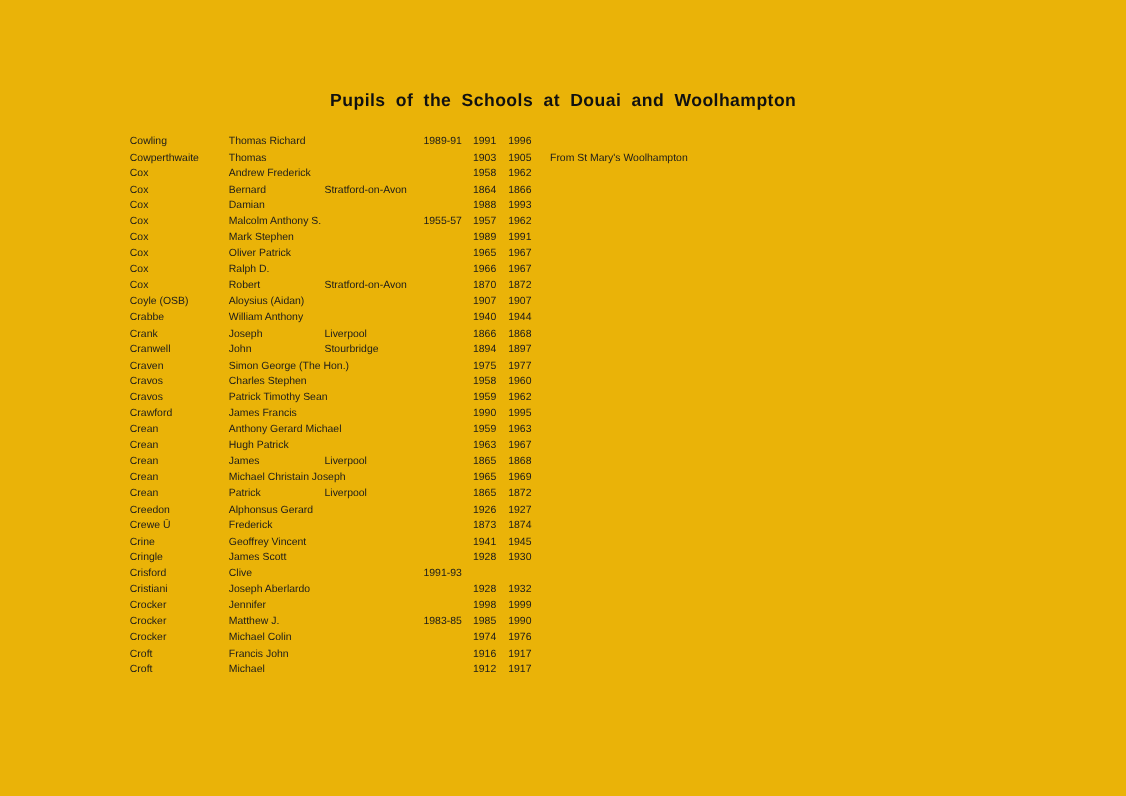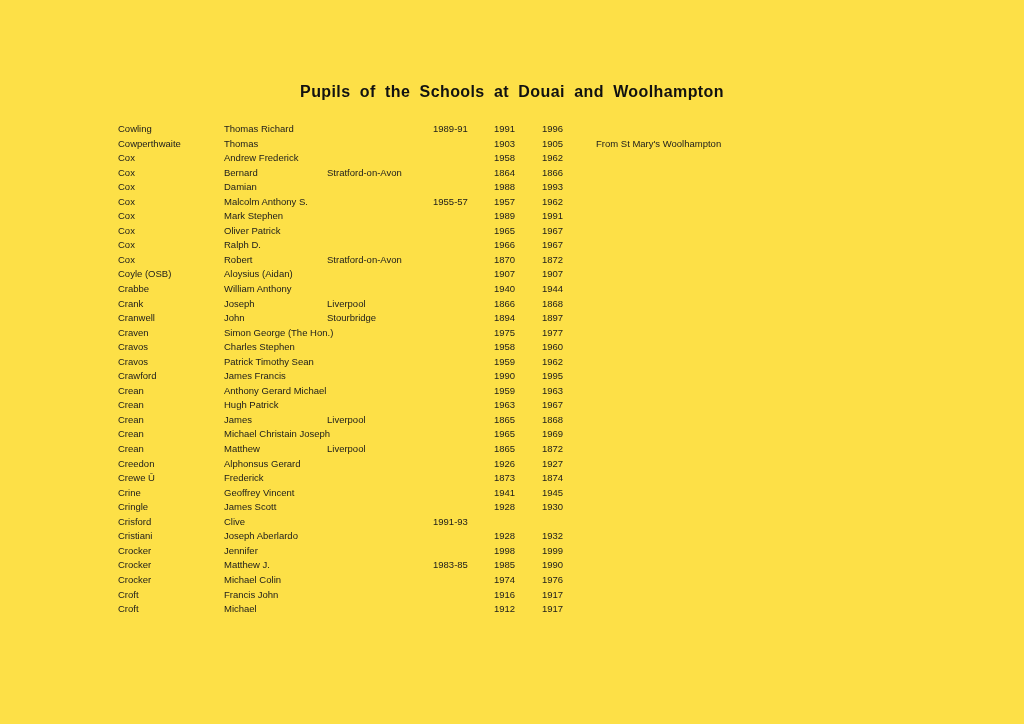--- a/index.html
+++ b/index.html
@@ -11,21 +11,21 @@
     width: 1024px;
     height: 724px;
     overflow: hidden;
     font-family: "Liberation Sans", "DejaVu Sans", sans-serif;
     color: #1b1b1b;
   }
   .page {
     position: relative;
     width: 1024px;
     height: 724px;
-    background: #fde047;
+    background: #eab308;
   }
   .doc-title {
     position: absolute;
     top: 83px;
     left: 0;
     width: 1024px;
     text-align: center;
     font-size: 16px;
     font-weight: bold;
     letter-spacing: 0.4px;
@@ -39,21 +39,20 @@
     left: 118px;
     right: 0;
   }
   .row {
     display: grid;
     grid-template-columns: 90px 87px 90px 45px 32px 38px auto;
     height: 14.55px;
     line-height: 14.55px;
     font-size: 9.5px;
     white-space: nowrap;
-    gap: 16px;
   }
   .cell {
     overflow: visible;
   }
 </style>
 </head>
 <body>
 
 <div class="page">
   <div class="doc-title">Pupils of the Schools at Douai and Woolhampton</div>
@@ -274,21 +273,21 @@
     <span class="cell">Michael Christain Joseph</span>
     <span class="cell"></span>
     <span class="cell"></span>
     <span class="cell">1965</span>
     <span class="cell">1969</span>
     <span class="cell"></span>
   </div>
 
   <div class="row">
     <span class="cell">Crean</span>
-    <span class="cell">Matthew</span>
+    <span class="cell">Patrick</span>
     <span class="cell">Liverpool</span>
     <span class="cell"></span>
     <span class="cell">1865</span>
     <span class="cell">1872</span>
     <span class="cell"></span>
   </div>
 
   <div class="row">
     <span class="cell">Creedon</span>
     <span class="cell">Alphonsus Gerard</span>

